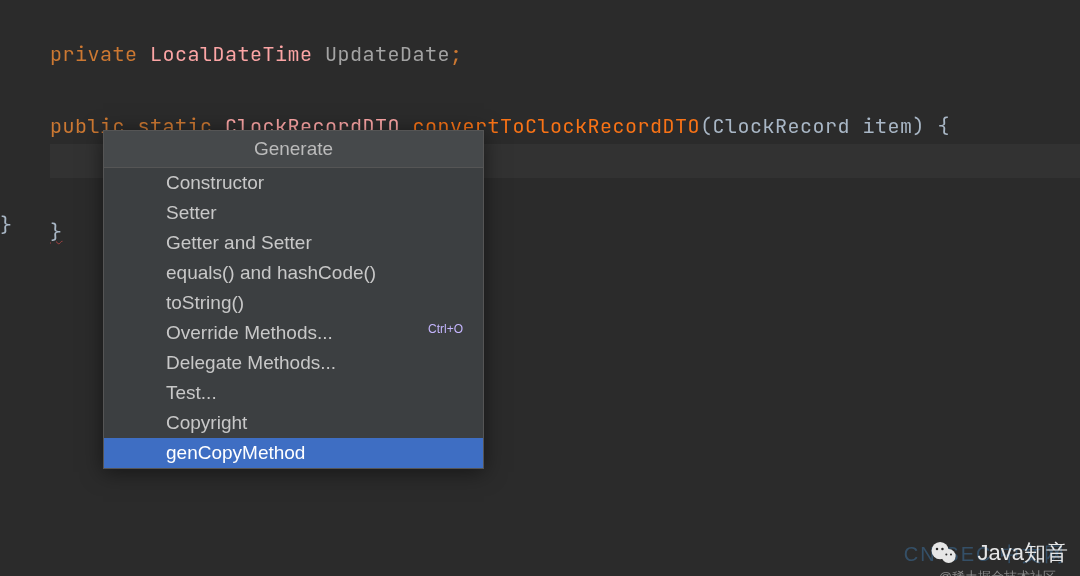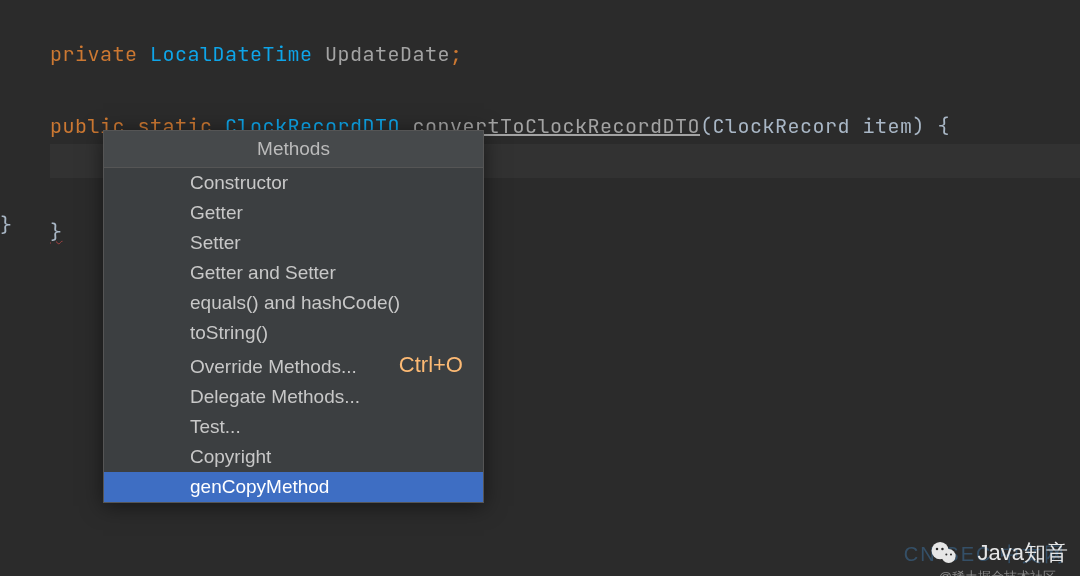--- a/index.html
+++ b/index.html
@@ -21,23 +21,23 @@
     font-size: 20px;
     line-height: 1.8;
     color: #a9b7c6;
     padding: 0 0 0 50px;
     white-space: pre;
     letter-spacing: 0.5px;
   }
   .kw-private { color: #cc7832; margin-top: 32px; }
   .kw-public { color: #cc7832; }
   .kw-static { color: #cc7832; text-align: right; }
-  .type { color: #0ea5e9; }
+  .type { color: #fca5a5; }
   .field { color: #a3a3a3; }
-  .methname { color: #a3a3a3; text-decoration: underline; }
+  .methname { color: #f97316; }
   .paren { color: #a9b7c6; }
   .param-type { color: #a9b7c6; }
   .param-name { color: #a9b7c6; }
   .punc { color: #cc7832; }
   .plain { color: #a9b7c6; }
   .caret-line {
     background: #323232;
     display: block;
     width: 100%;
     min-height: 34px;
@@ -64,32 +64,32 @@
     padding: 7px 0;
     border-bottom: 1px solid #555;
     color: #bbbbbb;
   }
   .popup-list {
     list-style: none;
   }
   .popup-item {
     display: flex;
     justify-content: space-between;
-    align-items: flex-end;
-    padding: 4px 12px 4px 86px;
+    align-items: flex-start;
+    padding: 4px 12px 4px 62px;
     color: #c8c8c8;
     cursor: default;
   }
   .popup-item.selected {
     background: #3e6ec3;
     color: #ffffff;
   }
   .popup-shortcut {
-    color: #fdba74;
-    font-size: 22px;
+    color: #c4b5fd;
+    font-size: 12px;
     padding-right: 8px;
   }
 
   .watermark {
     position: absolute;
     right: 12px;
     bottom: 8px;
     color: #e6e6e6;
     font-size: 22px;
     display: flex;
@@ -139,28 +139,24 @@
 <span><span class="kw-private">private</span> <span class="type">LocalDateTime</span> <span class="field">UpdateDate</span><span class="punc">;</span></span>
 
 <span><span class="kw-public">public</span> <span class="kw-static">static</span> <span class="type">ClockRecordDTO</span> <span class="methname">convertToClockRecordDTO</span><span class="paren">(</span><span class="param-type">ClockRecord</span> <span class="param-name">item</span><span class="paren">)</span> <span class="plain">{</span></span>
 <span class="caret-line"></span>
 <span><span class="plain redund">}</span></span>
   </div>
 
   <div class="closing-brace">}</div>
 
   <div class="popup">
-    <div class="popup-title">Methods</div>
+    <div class="popup-title">Generate</div>
     <ul class="popup-list">
       <li class="popup-item">
           <span>Constructor</span>
-          <span class="popup-shortcut"></span>
-        </li>
-      <li class="popup-item">
-          <span>Getter</span>
           <span class="popup-shortcut"></span>
         </li>
       <li class="popup-item">
           <span>Setter</span>
           <span class="popup-shortcut"></span>
         </li>
       <li class="popup-item">
           <span>Getter and Setter</span>
           <span class="popup-shortcut"></span>
         </li>

